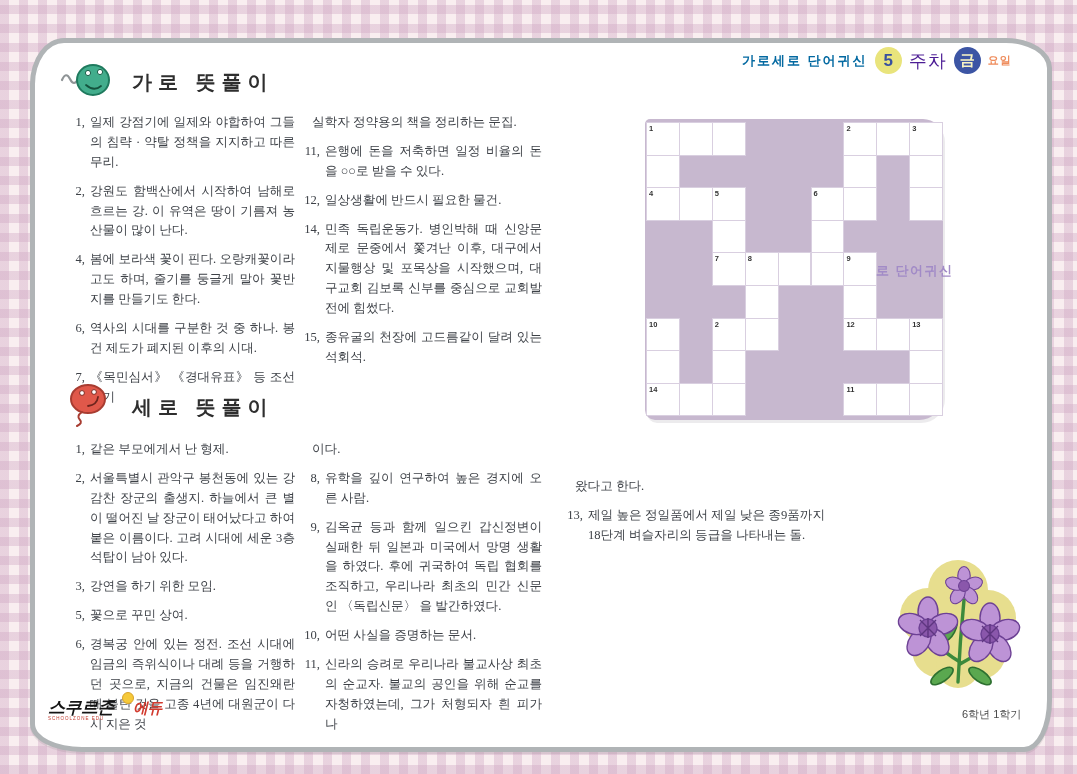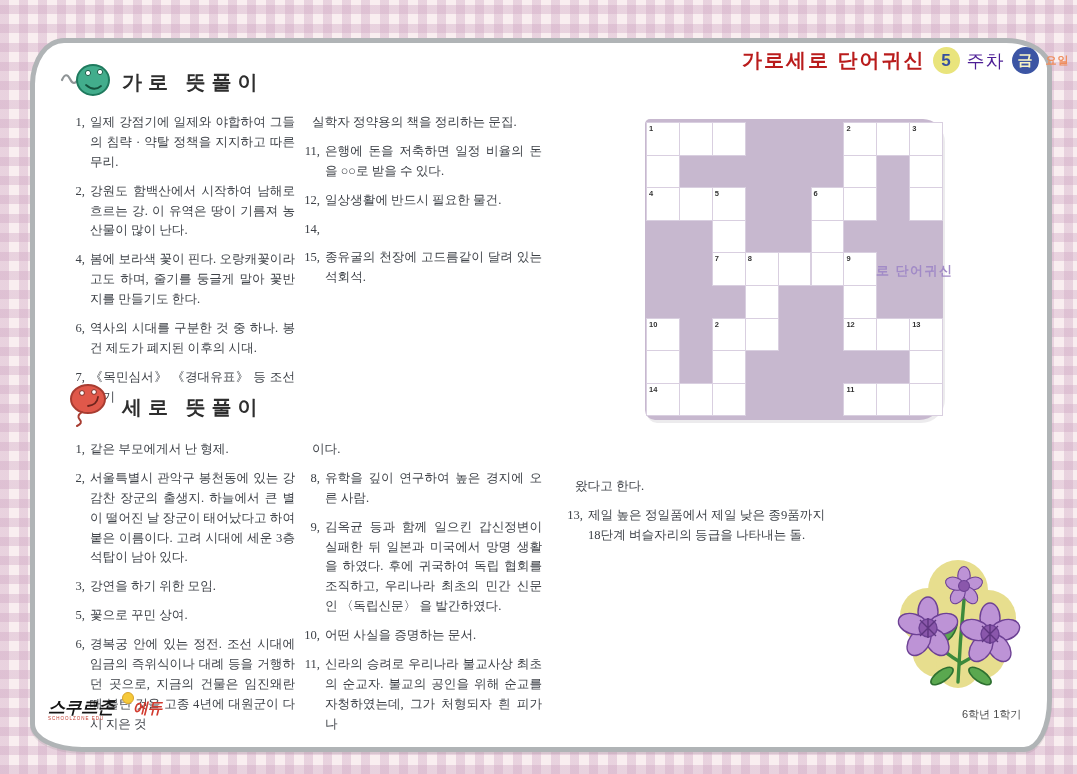--- a/index.html
+++ b/index.html
@@ -12,28 +12,28 @@
       repeating-linear-gradient(90deg, rgba(206,165,194,0.38) 0 9px, rgba(255,255,255,0) 9px 19px);
   }
   .card{
     position:absolute;left:30px;top:38px;width:1012px;height:704px;
     background:#ffffff;border:5px solid #b0b4b6;
     border-radius:34px 46px 28px 52px / 46px 30px 52px 28px;
     box-shadow:0 2px 0 rgba(120,120,120,0.15);
   }
   
   .hdr{position:absolute;left:742px;top:47px;display:flex;align-items:center;gap:7px;}
-  .hdr-title{color:#b91c1c;font-weight:bold;font-size:20px;letter-spacing:2px;}
+  .hdr-title{color:#0369a1;font-weight:bold;font-size:13px;letter-spacing:2px;}
   .circ{width:27px;height:27px;border-radius:50%;display:flex;align-items:center;justify-content:center;font-weight:bold;}
   .circ-week{background:#e9e47c;color:#37509f;font-size:17px;}
   .circ-day{background:#3c55a4;color:#f7f3c4;font-size:15px;}
   .hdr-week-label{color:#4c1d95;font-weight:normal;font-size:18px;letter-spacing:1px;}
   .hdr-day-label{color:#ef8d5d;font-weight:bold;font-size:11px;letter-spacing:1px;}
   
-  .sec-hdr{position:absolute;display:flex;align-items:center;gap:10px;}
+  .sec-hdr{position:absolute;display:flex;align-items:center;gap:20px;}
   .sec-hdr .t{font-weight:bold;font-size:20px;color:#2e2e2e;letter-spacing:6px;}
   
   .col{position:absolute;font-family:"Liberation Serif","DejaVu Serif",serif;color:#3d4147;font-size:12.6px;line-height:1.58;}
   .clue{display:flex;margin-bottom:9px;text-align:justify;}
   .clue-num{flex:0 0 20px;text-align:right;margin-right:5px;white-space:nowrap;}
   .clue.cont{padding-left:12px;}
   .clue.cont .clue-num{flex:0 0 0;margin-right:0;}
   .clue-text{flex:1;}
   
   .xwrap{
@@ -118,20 +118,21 @@
     <div class="clue">
       <span class="clue-num">11,</span>
       <span class="clue-text">은행에 돈을 저축하면 일정 비율의 돈을 ○○로 받을 수 있다.</span>
     </div>
     <div class="clue">
       <span class="clue-num">12,</span>
       <span class="clue-text">일상생활에 반드시 필요한 물건.</span>
     </div>
     <div class="clue">
       <span class="clue-num">14,</span>
+      <span class="clue-text">민족 독립운동가. 병인박해 때 신앙문제로 문중에서 쫓겨난 이후, 대구에서 지물행상 및 포목상을 시작했으며, 대구교회 김보록 신부를 중심으로 교회발전에 힘썼다.</span>
     </div>
     <div class="clue">
       <span class="clue-num">15,</span>
       <span class="clue-text">종유굴의 천장에 고드름같이 달려 있는 석회석.</span>
     </div>
   </div>
 
 <div class="sec-hdr" style="left:64px;top:382px;">
   <span>
     <svg width="48" height="46" viewBox="0 0 48 46">

